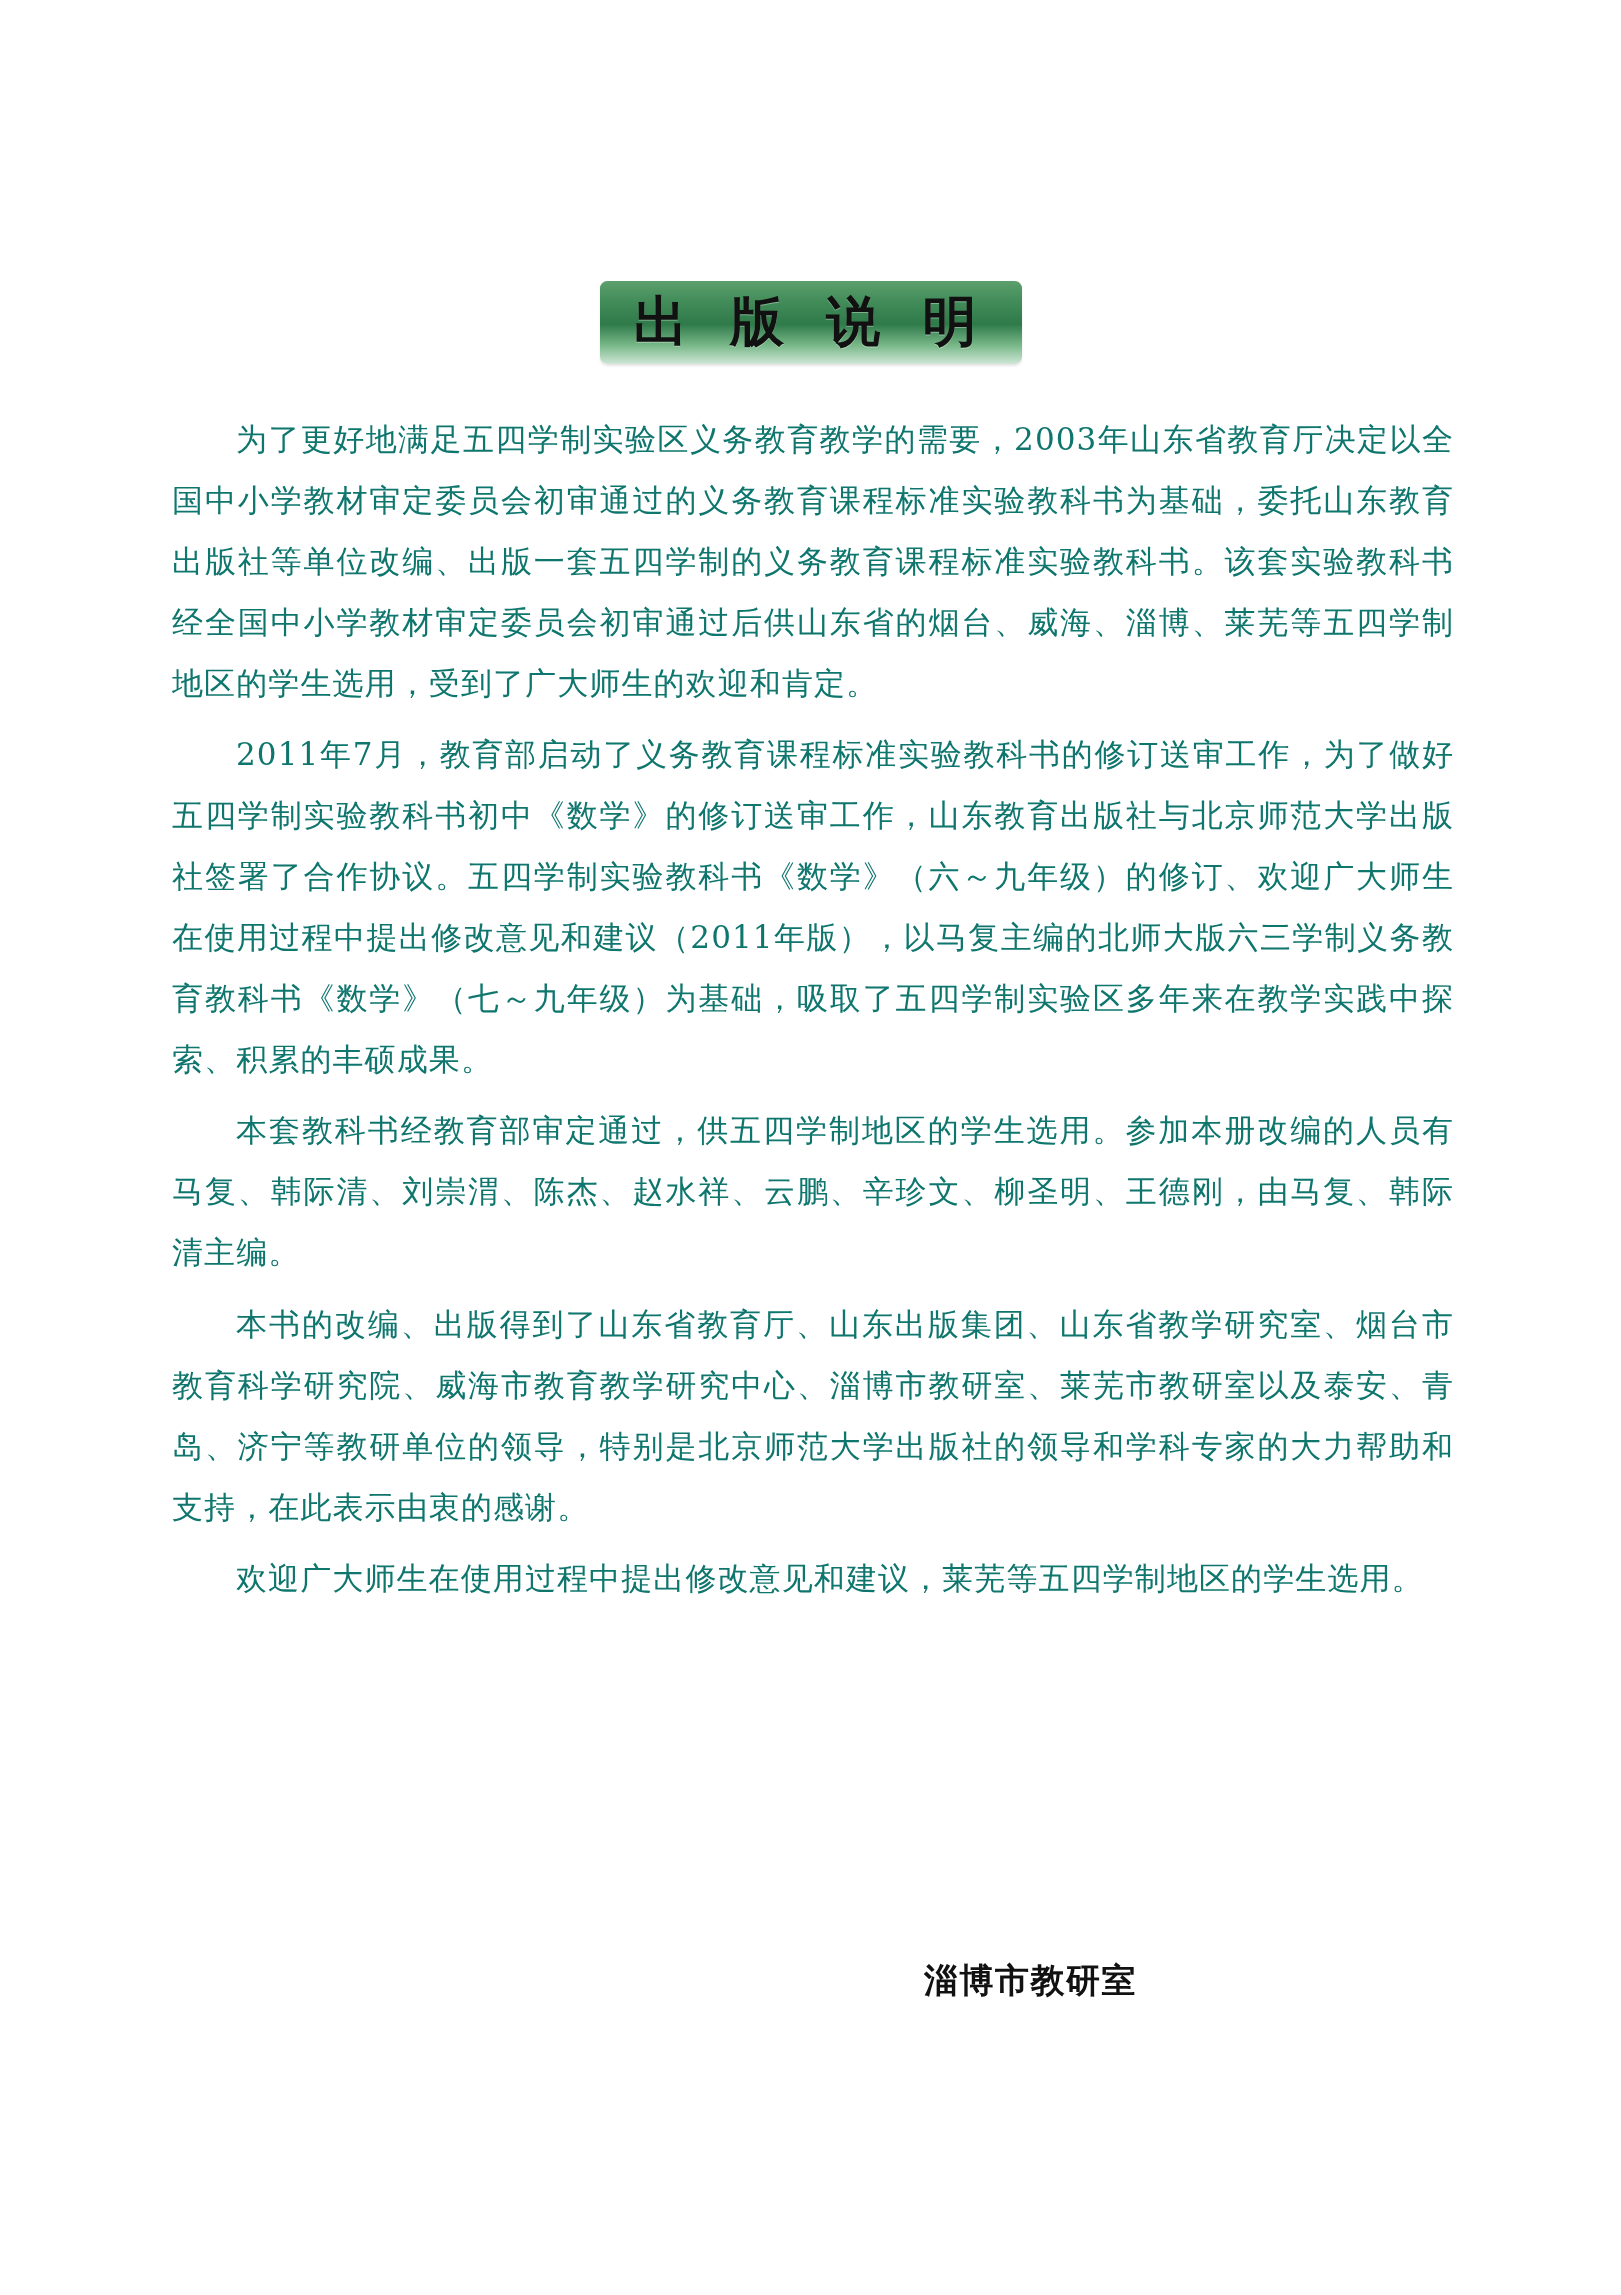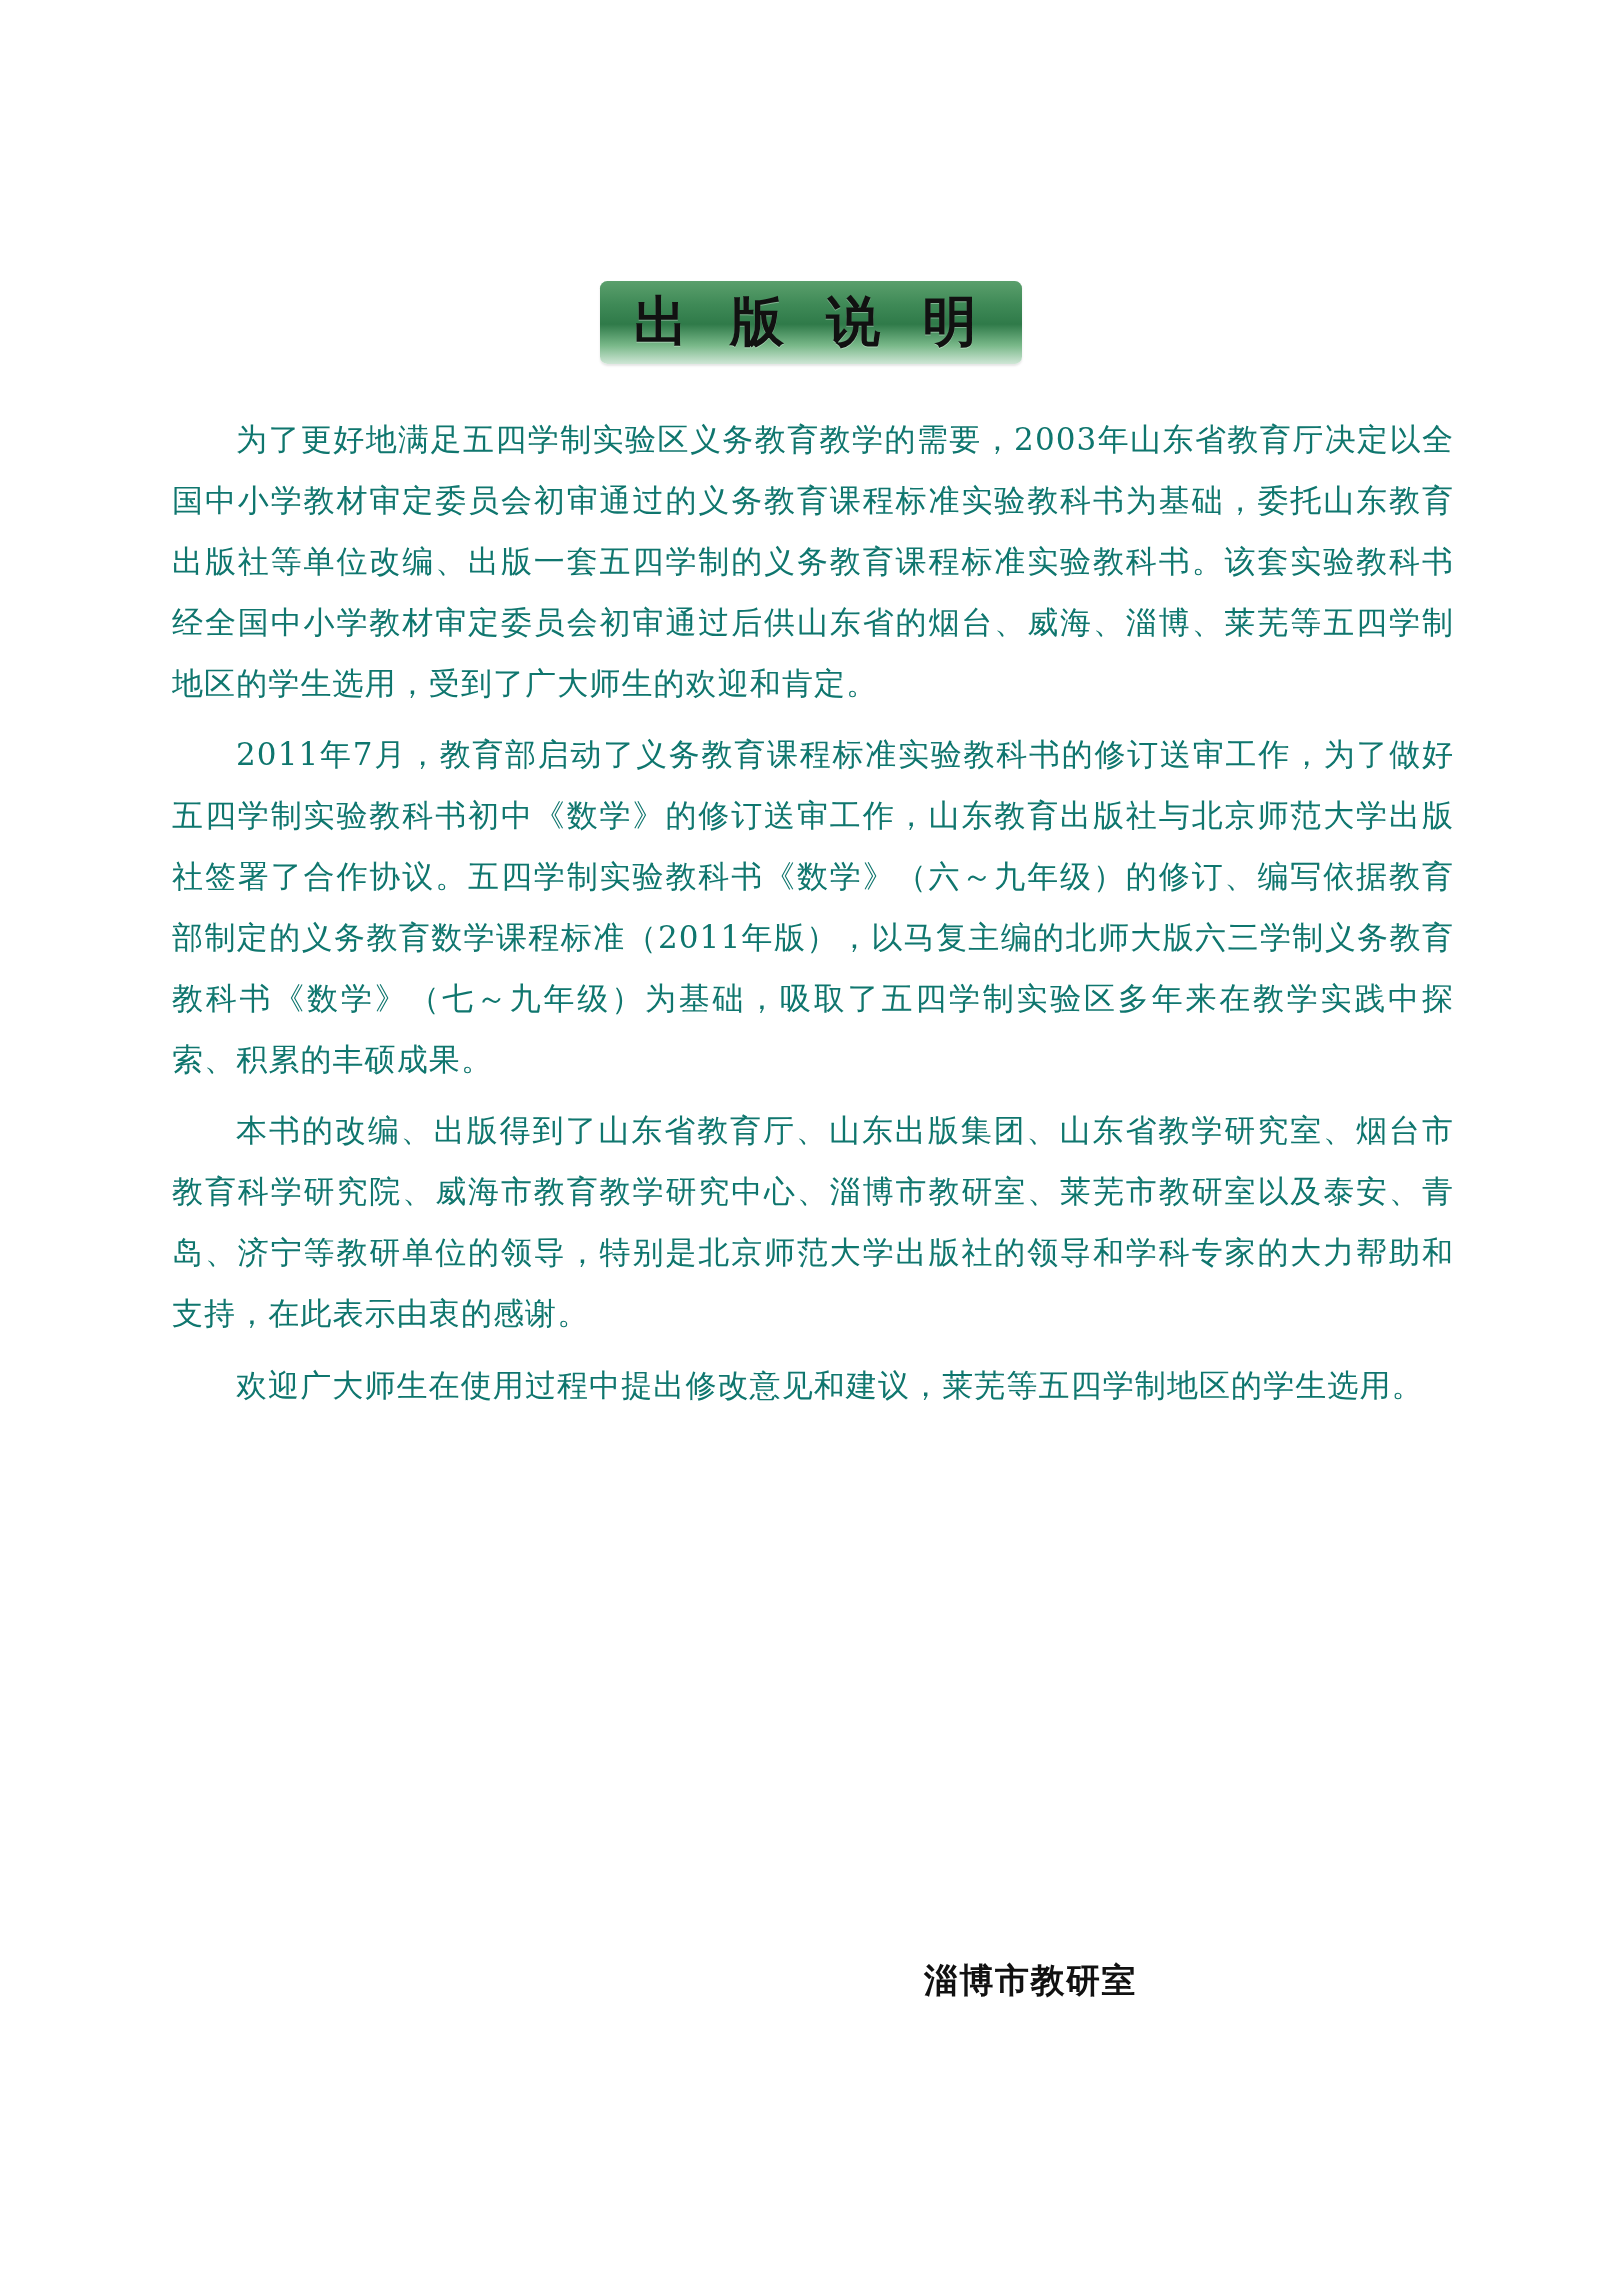--- a/index.html
+++ b/index.html
@@ -88,21 +88,22 @@
 <div class="page">
 
   <div class="title-wrap">
     <div class="title-banner">
       <div class="title-text">出 版 说 明</div>
     </div>
   </div>
 
   <div class="content">
     <p class="para">为了更好地满足五四学制实验区义务教育教学的需要，2003年山东省教育厅决定以全国中小学教材审定委员会初审通过的义务教育课程标准实验教科书为基础，委托山东教育出版社等单位改编、出版一套五四学制的义务教育课程标准实验教科书。该套实验教科书经全国中小学教材审定委员会初审通过后供山东省的烟台、威海、淄博、莱芜等五四学制地区的学生选用，受到了广大师生的欢迎和肯定。</p>
-    <p class="para">2011年7月，教育部启动了义务教育课程标准实验教科书的修订送审工作，为了做好五四学制实验教科书初中《数学》的修订送审工作，山东教育出版社与北京师范大学出版社签署了合作协议。五四学制实验教科书《数学》（六～九年级）的修订、编写依据教育部制定的义务教育数学课程标准（2011年版），以马复主编的北师大版六三学制义务教育教科书《数学》（七～九年级）为基础，吸取了五四学制实验区多年来在教学实践中探索、积累的丰硕成果。</p>
+    <p class="para">2011年7月，教育部启动了义务教育课程标准实验教科书的修订送审工作，为了做好五四学制实验教科书初中《数学》的修订送审工作，山东教育出版社与北京师范大学出版社签署了合作协议。五四学制实验教科书《数学》（六～九年级）的修订、欢迎广大师生在使用过程中提出修改意见和建议（2011年版），以马复主编的北师大版六三学制义务教育教科书《数学》（七～九年级）为基础，吸取了五四学制实验区多年来在教学实践中探索、积累的丰硕成果。</p>
+    <p class="para">本套教科书经教育部审定通过，供五四学制地区的学生选用。参加本册改编的人员有马复、韩际清、刘崇渭、陈杰、赵水祥、云鹏、辛珍文、柳圣明、王德刚，由马复、韩际清主编。</p>
     <p class="para">本书的改编、出版得到了山东省教育厅、山东出版集团、山东省教学研究室、烟台市教育科学研究院、威海市教育教学研究中心、淄博市教研室、莱芜市教研室以及泰安、青岛、济宁等教研单位的领导，特别是北京师范大学出版社的领导和学科专家的大力帮助和支持，在此表示由衷的感谢。</p>
     <p class="para">欢迎广大师生在使用过程中提出修改意见和建议，莱芜等五四学制地区的学生选用。</p>
   </div>
 
   <div class="signature">淄博市教研室</div>
 
 </div>
 
 
 </body></html>

